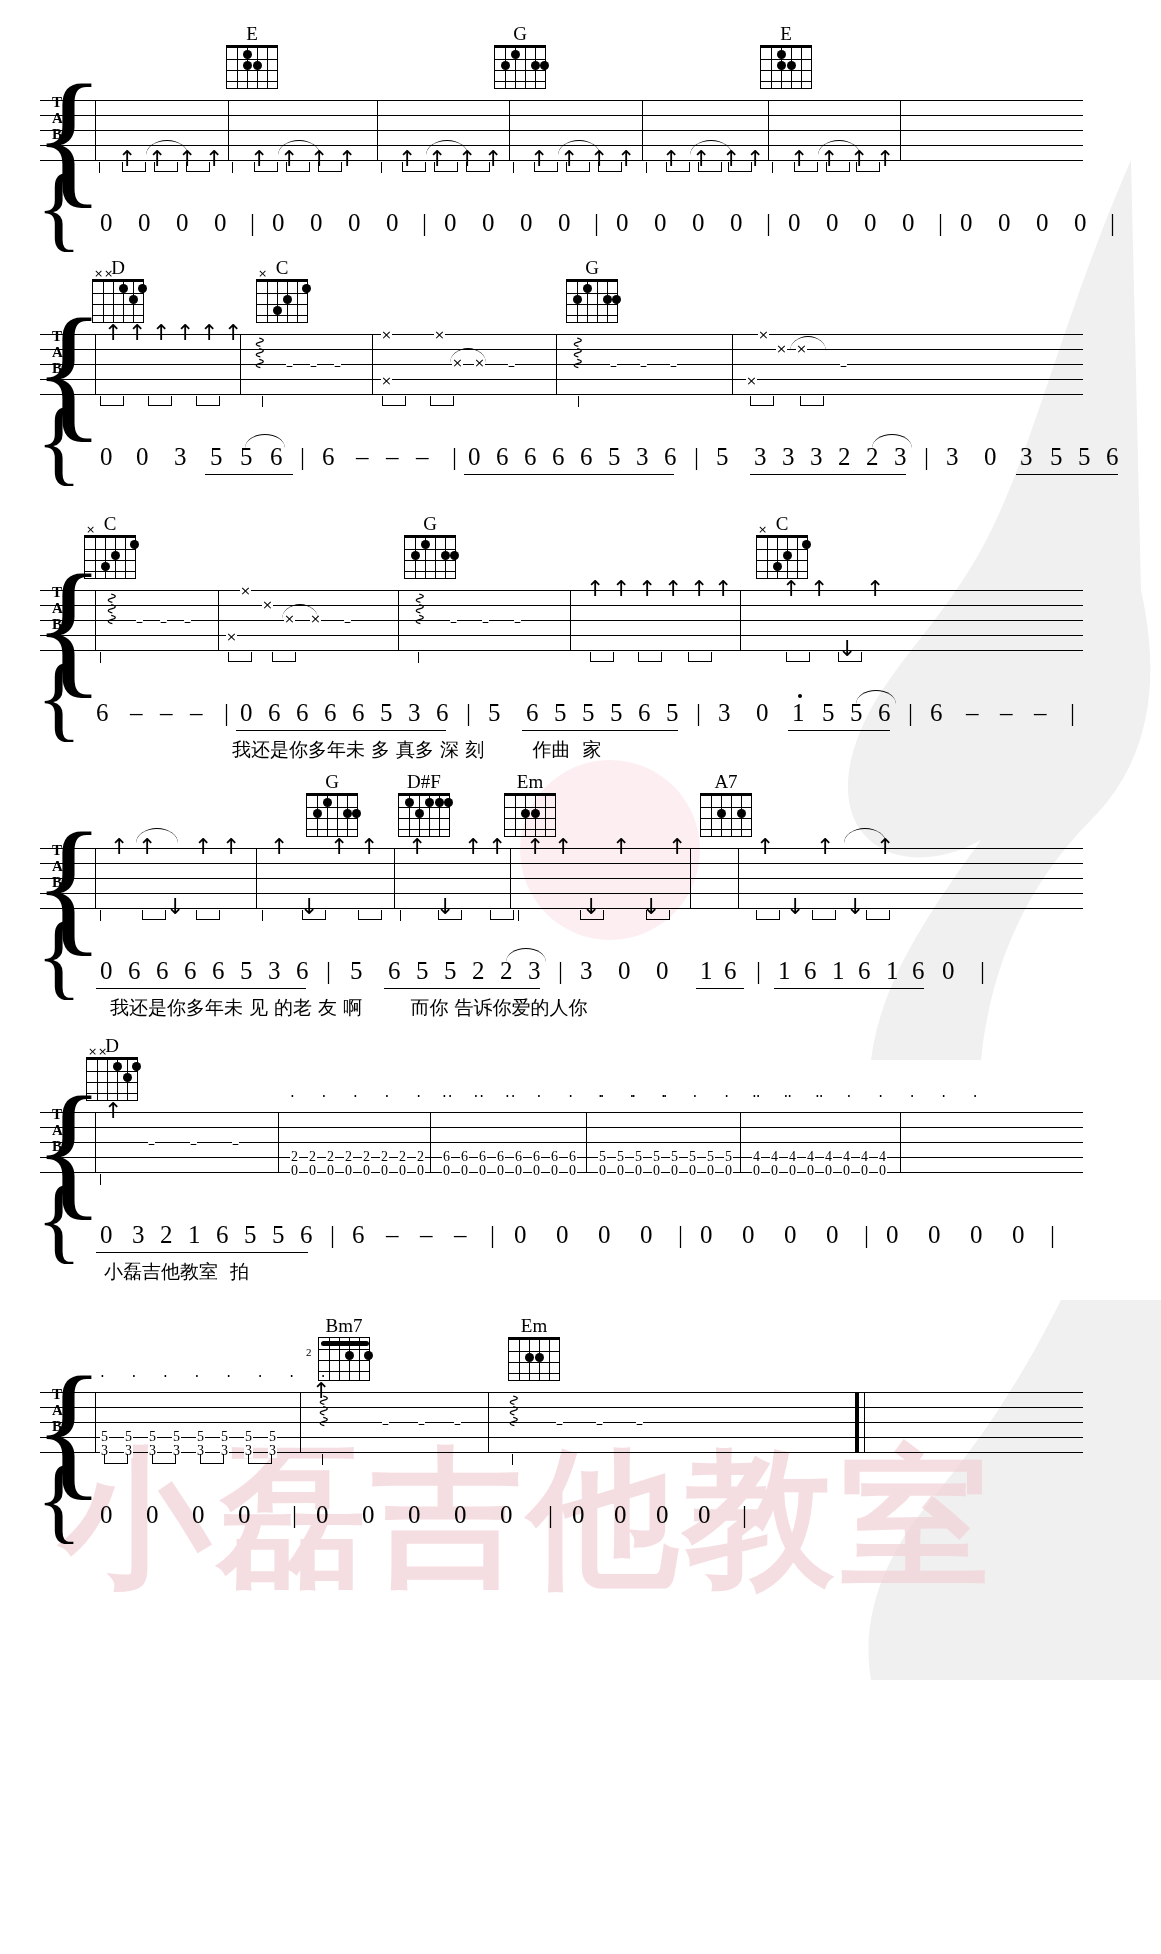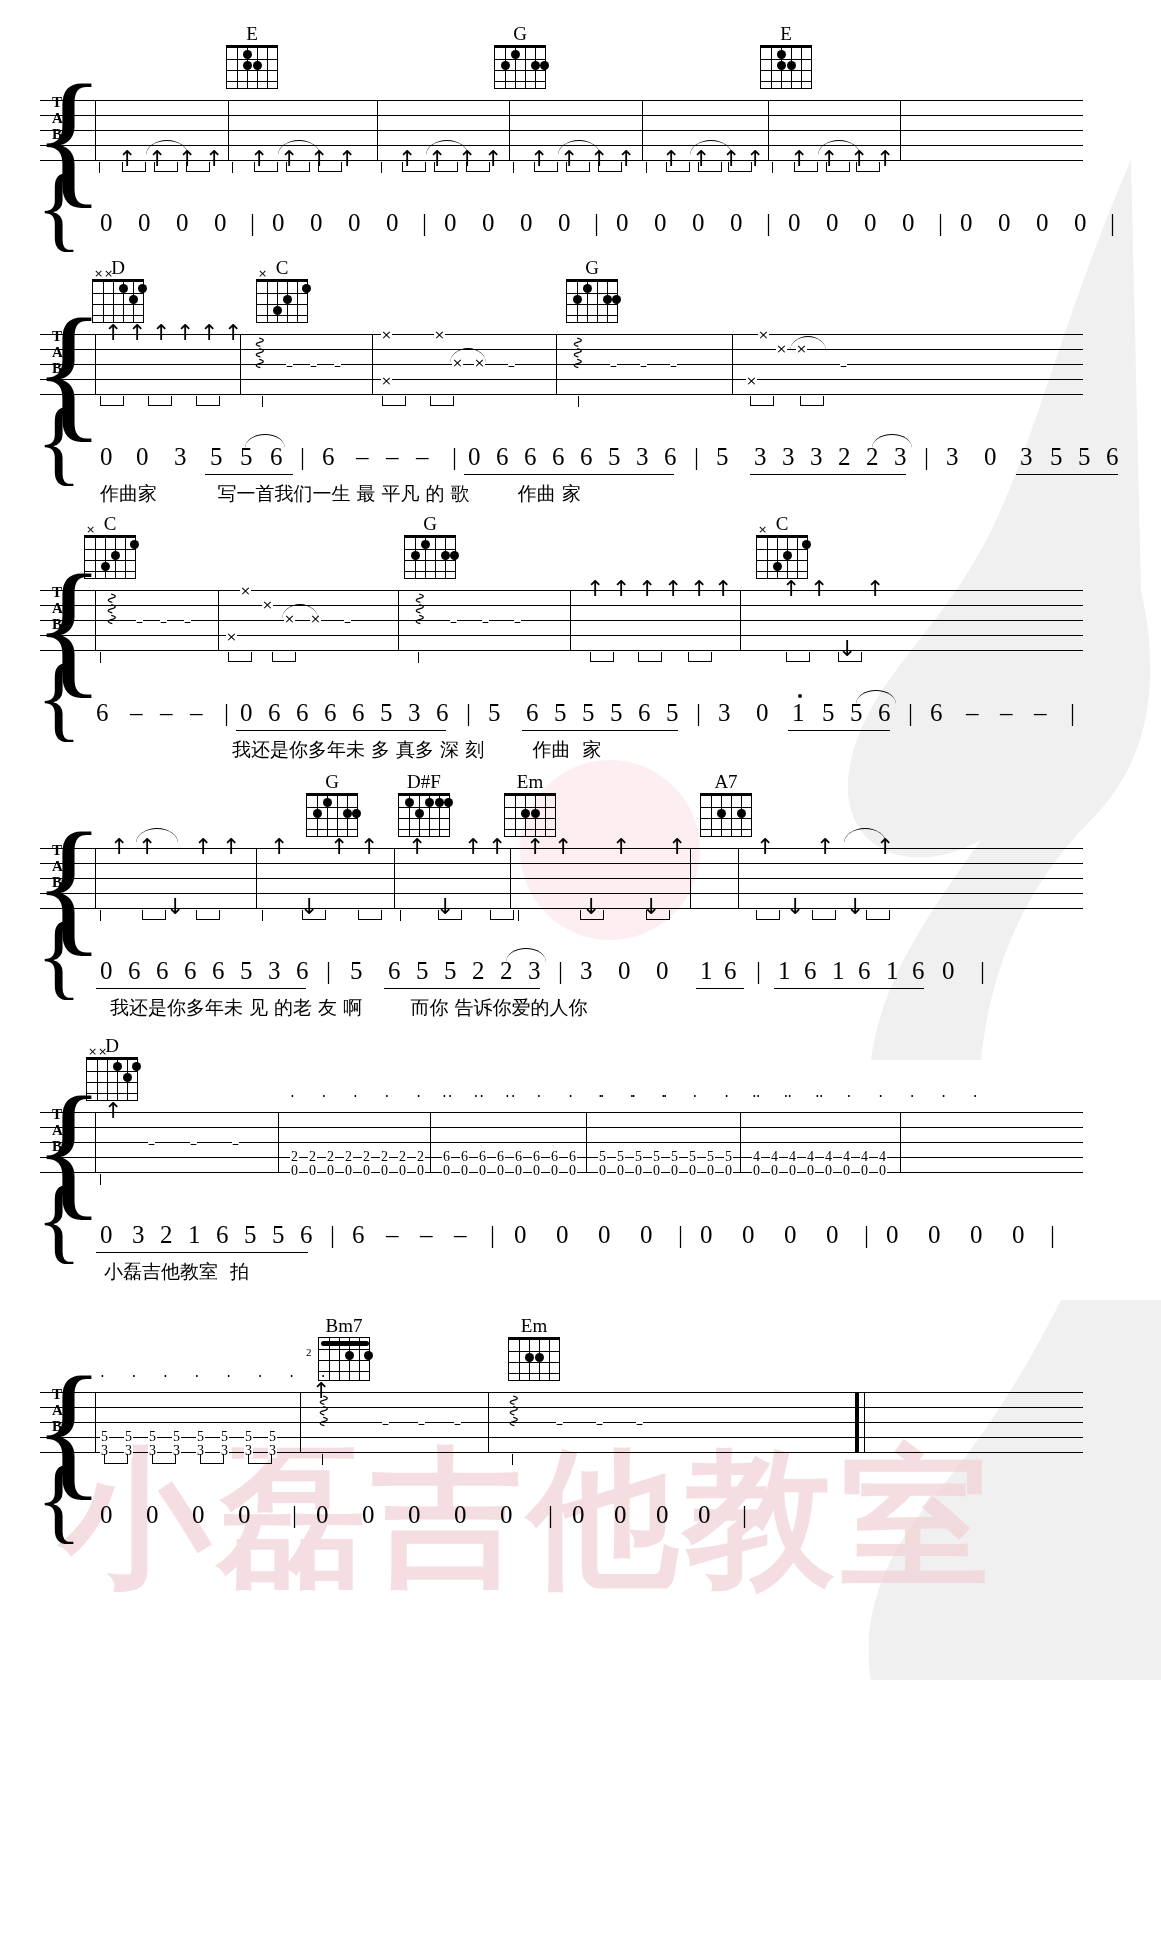--- a/index.html
+++ b/index.html
@@ -487,21 +487,20 @@
     <div class="jp-bar" style="left:924px; top:12px;">|</div>
 
     <div class="jp-num" style="left:946px; top:12px;">3</div>
     <div class="jp-num" style="left:984px; top:12px;">0</div>
     <div class="jp-num" style="left:1020px; top:12px;">3</div>
     <div class="jp-num" style="left:1050px; top:12px;">5</div>
     <div class="jp-num" style="left:1078px; top:12px;">5</div>
     <div class="jp-num" style="left:1106px; top:12px;">6</div>
     <div class="jp-under" style="left:1016px; top:42px; width:102px;"></div>
 
-    <div class="lyric" style="left:100px; top:52px;">作曲家          写一首我们一生 最 平凡 的 歌        作曲 家</div>
   </div>
 </div>
 
 <div class="system" id="sys3" style="top:508px;">
 
   <div class="chords">
     <div class="chordbox" style="left:84px; top:6px;">
       <div class="chordname">C</div>
       <div class="grid">
         <div class="xmark" style="left:1px">×</div>

